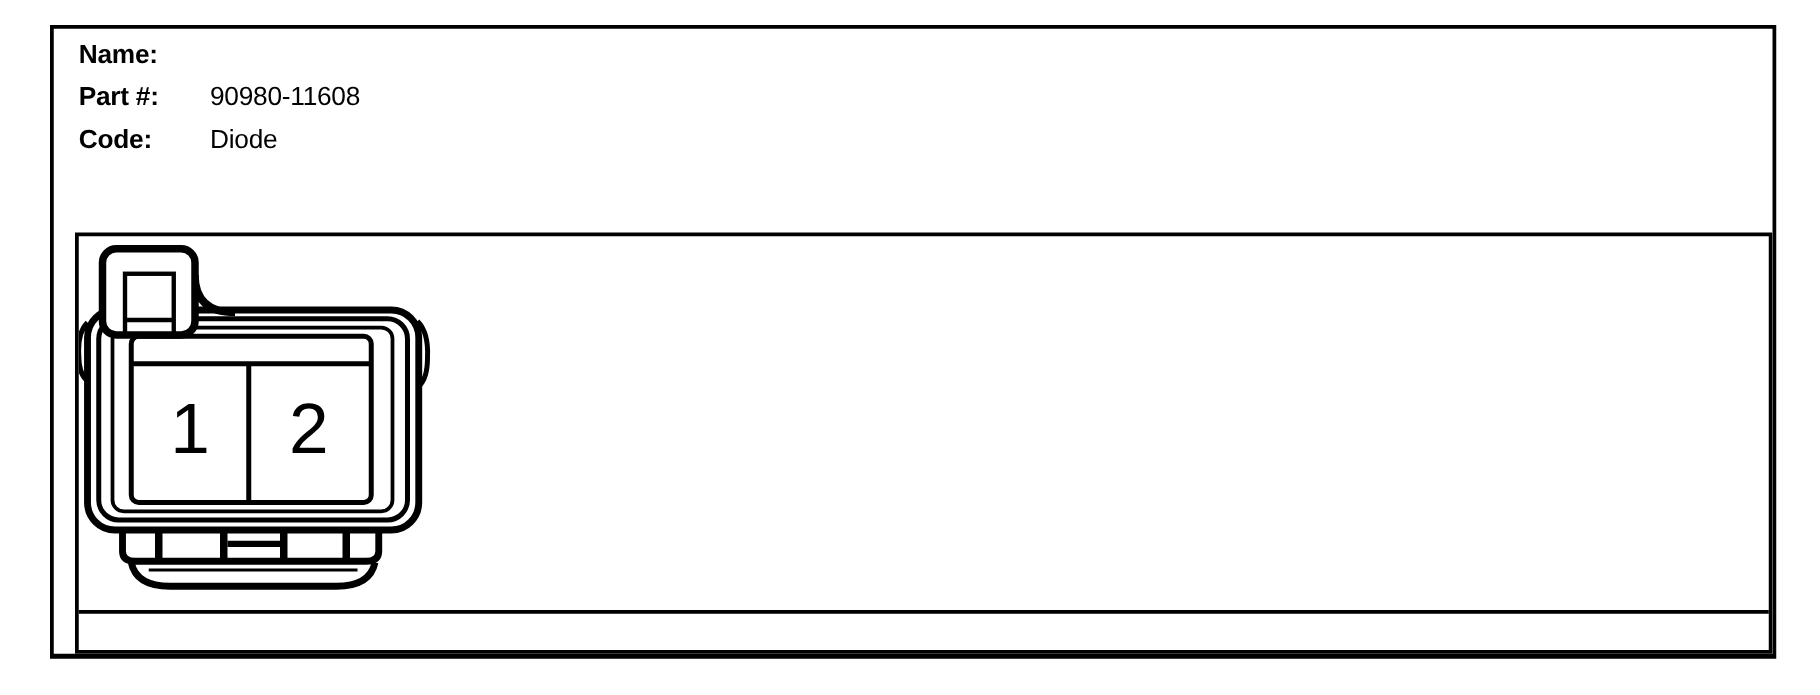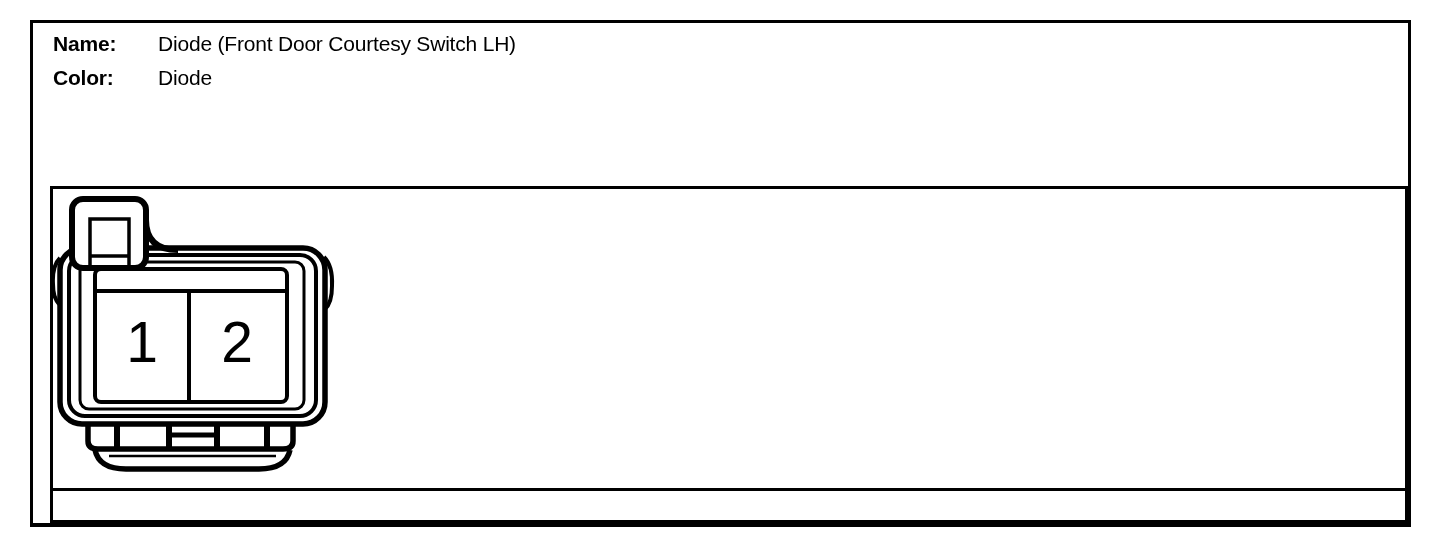--- a/index.html
+++ b/index.html
@@ -10,21 +10,21 @@
   }
   .page {
     position: relative;
     width: 1456px;
     height: 556px;
     background: #ffffff;
     overflow: hidden;
   }
   .card {
     position: absolute;
-    left: 30px;
+    left: 40px;
     top: 20px;
     width: 1381px;
     height: 507px;
     border: 3px solid #000000;
     border-bottom-width: 4px;
     box-sizing: border-box;
     background: #ffffff;
   }
   .header-fields {
     position: absolute;
@@ -79,24 +79,27 @@
 </style>
 </head>
 <body>
 
 <div class="page">
   <div class="card">
 
     <div class="header-fields">
       <div class="field-row">
         <span class="field-label">Name:</span>
-        <span class="field-value">Diode (Front Door Courtesy Switch LH)</span>
       </div>
       <div class="field-row">
-        <span class="field-label">Color:</span>
+        <span class="field-label">Part #:</span>
+        <span class="field-value">90980-11608</span>
+      </div>
+      <div class="field-row">
+        <span class="field-label">Code:</span>
         <span class="field-value">Diode</span>
       </div>
     </div>
 
     <div class="diagram-table">
       <div class="diagram-row-main">
 
         <svg class="connector-svg" width="300" height="299" viewBox="53 189 300 299" xmlns="http://www.w3.org/2000/svg">
           <g stroke="#000000" fill="none">
 

